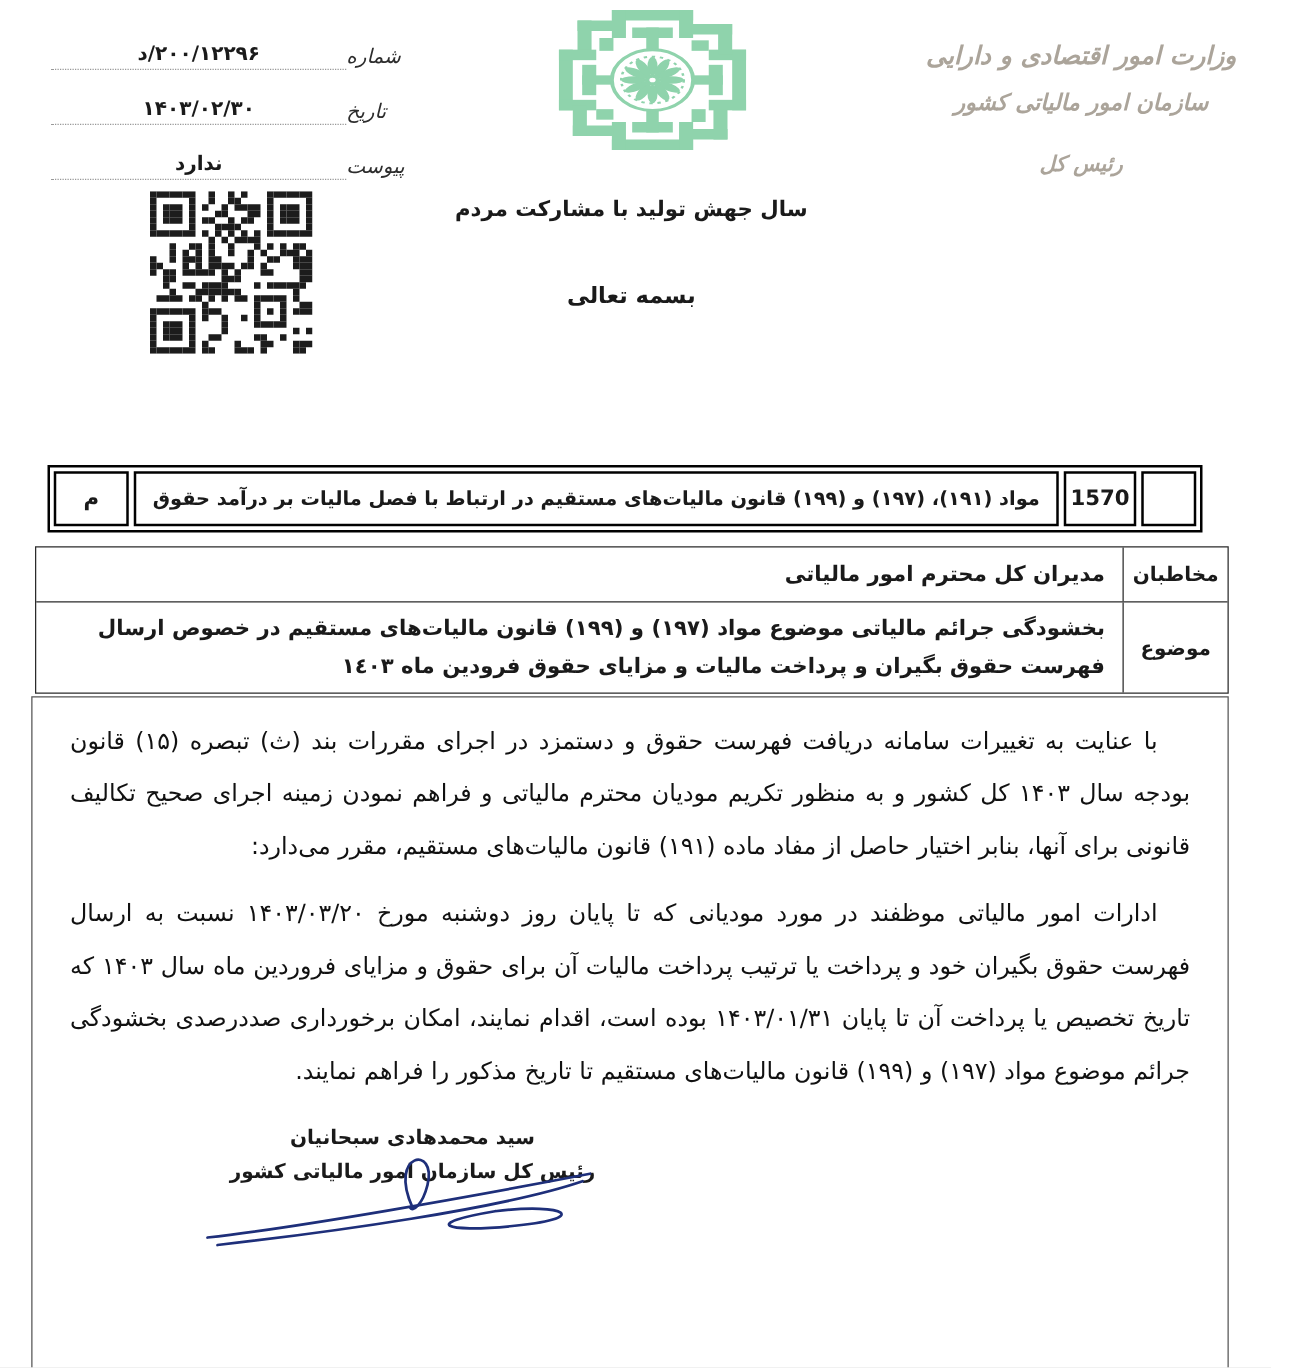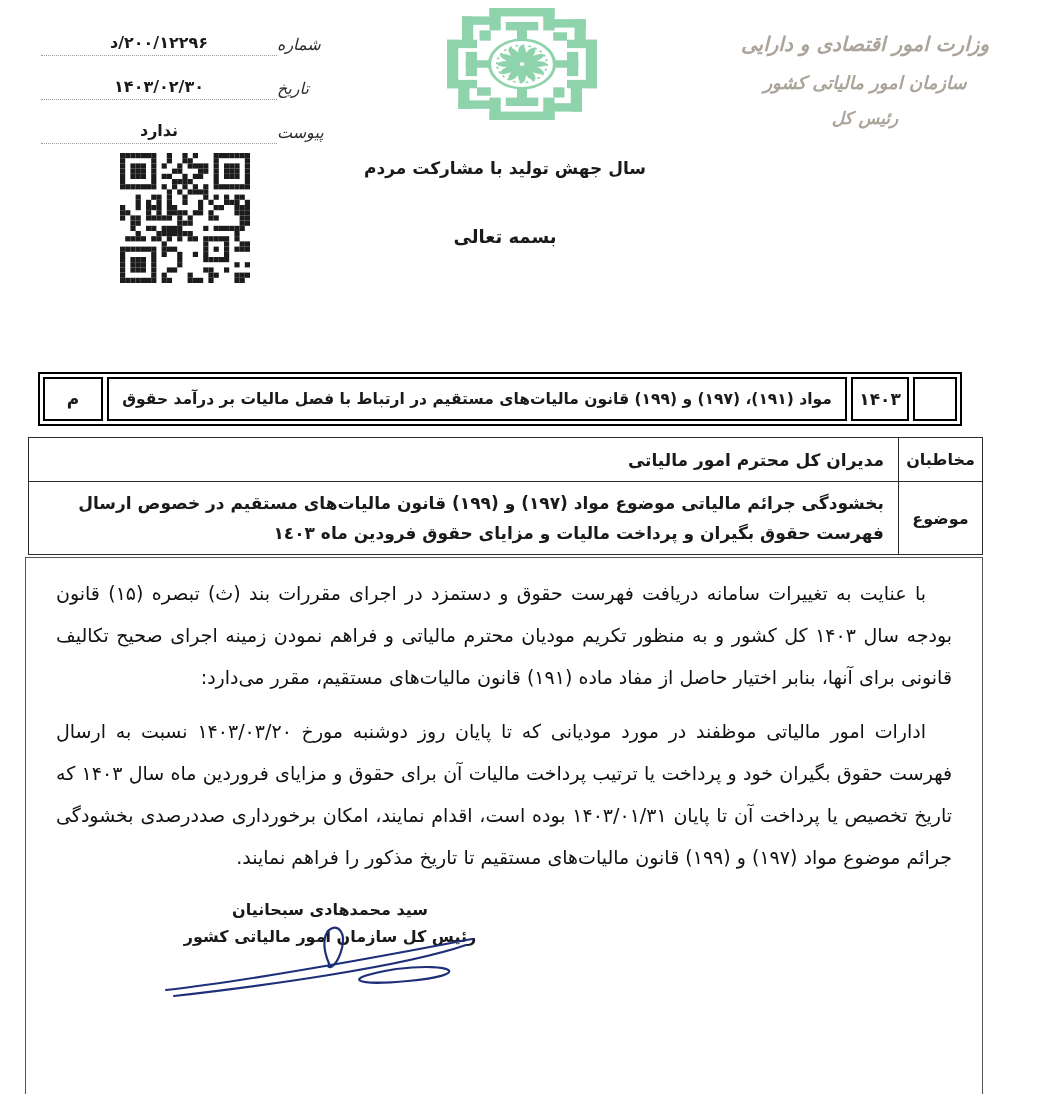--- a/index.html
+++ b/index.html
@@ -8,21 +8,21 @@
     font-family:"DejaVu Sans",sans-serif;color:#1a1a1a;overflow:hidden;
     margin:0 auto;
   }
   
   .ministry{
     position:absolute;top:10px;left:715px;width:300px;text-align:center;
     color:#aba49a;font-style:italic;direction:rtl;
   }
   .ministry .l1{font-size:20px;font-weight:bold;margin-top:22px;}
   .ministry .l2{font-size:18px;font-weight:bold;margin-top:16px;}
-  .ministry .l3{font-size:17px;font-weight:bold;margin-top:15px;}
+  .ministry .l3{font-size:17px;font-weight:bold;margin-top:29px;}
   
   .logo{position:absolute;left:447px;top:8px;width:150px;height:112px;}
   
   .meta-left{position:absolute;left:35px;top:12px;width:300px;direction:rtl;}
   .meta-row{display:flex;align-items:flex-end;height:44px;}
   .meta-row .lbl{
     width:58px;flex:0 0 auto;font-style:italic;font-size:16px;color:#2d2d2d;
     text-align:left;padding-bottom:2px;
   }
   .meta-row .leader{
@@ -444,21 +444,21 @@
       <rect x="85" y="120" width="5" height="5" fill="#1c1c1c"></rect>
       <rect x="110" y="120" width="5" height="5" fill="#1c1c1c"></rect>
       <rect x="115" y="120" width="5" height="5" fill="#1c1c1c"></rect>
     </svg>
 
   <div class="center-band slogan">سال جهش تولید با مشارکت مردم</div>
   <div class="center-band besmele">بسمه تعالی</div>
 
   <div class="strip">
     <div class="cell c-empty"></div>
-    <div class="cell c-year">۱۴۰۳</div>
+    <div class="cell c-year">1570</div>
     <div class="cell c-title">مواد (۱۹۱)، (۱۹۷) و (۱۹۹) قانون مالیات‌های مستقیم در ارتباط با فصل مالیات بر درآمد حقوق</div>
     <div class="cell c-cat">م</div>
   </div>
 
   <div class="meta-table">
     <div class="mrow r1">
       <div class="mlabel">مخاطبان</div>
       <div class="mvalue">مدیران کل محترم امور مالیاتی</div>
     </div>
     <div class="mrow r2">

